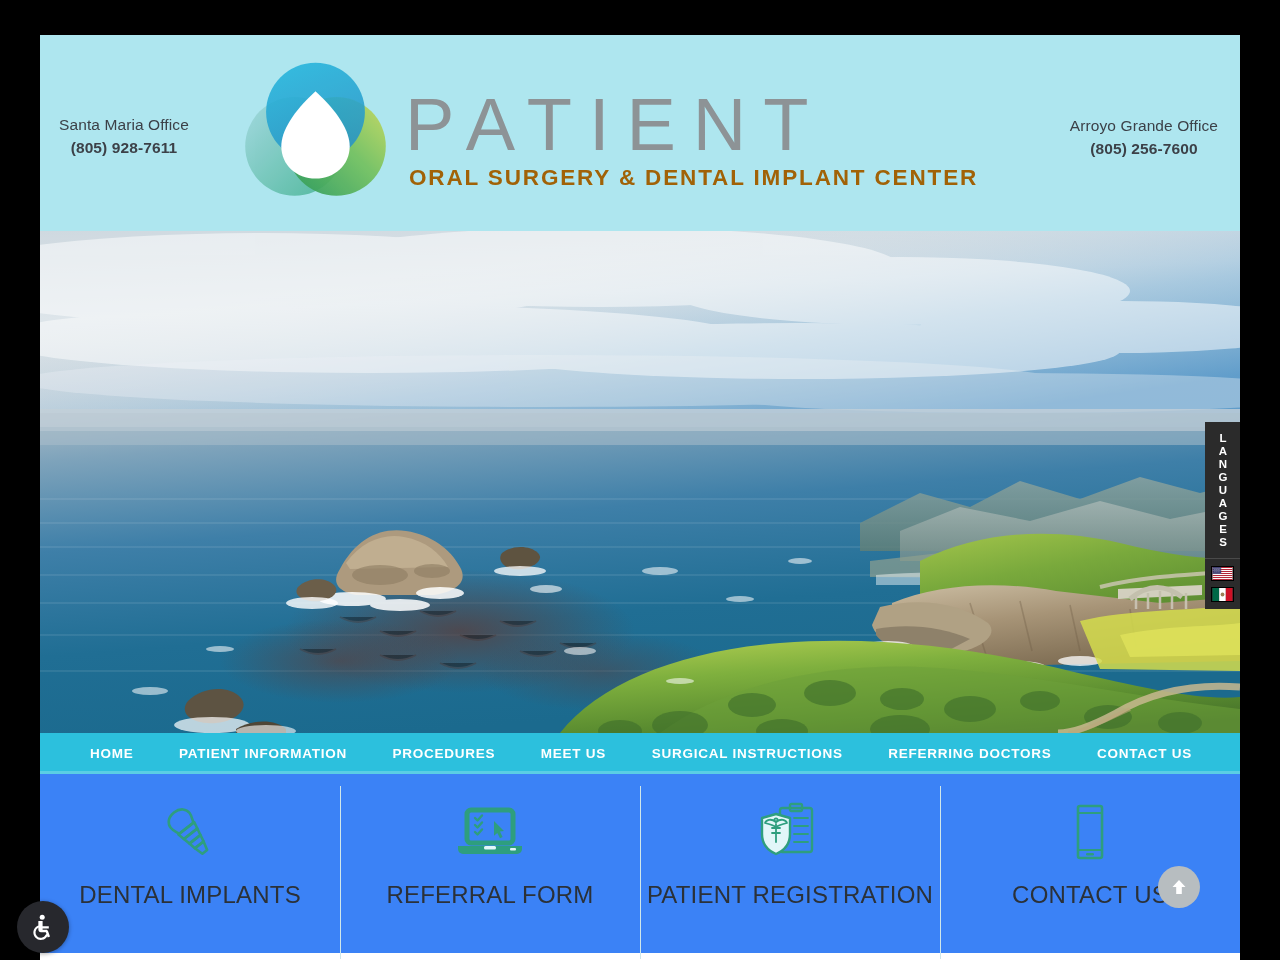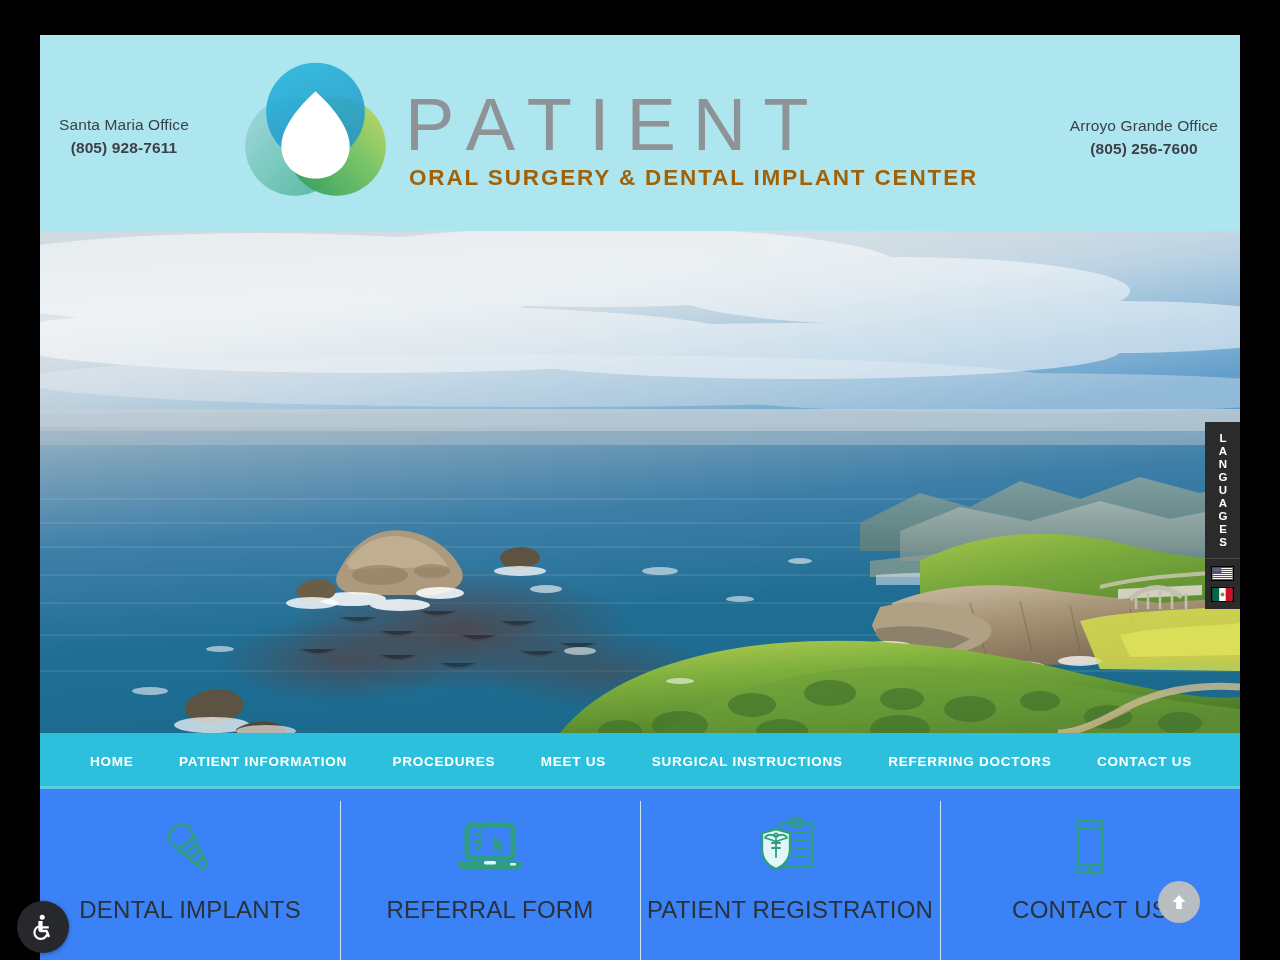--- a/index.html
+++ b/index.html
@@ -76,21 +76,21 @@
     position: relative;
     height: 502px;
     overflow: hidden;
     background: #1d6f9a;
   }
   .hero svg { display: block; width: 1200px; height: 502px; }
 
   
   .nav {
     position: relative;
-    height: 56px;
+    height: 41px;
     background: #2cc0dd;
     display: flex;
     align-items: center;
     justify-content: space-between;
     padding: 0 46px 0 48px;
   }
   .nav::after {
     content: "";
     position: absolute;
     left: 0; right: 0; bottom: 0; height: 3px;

